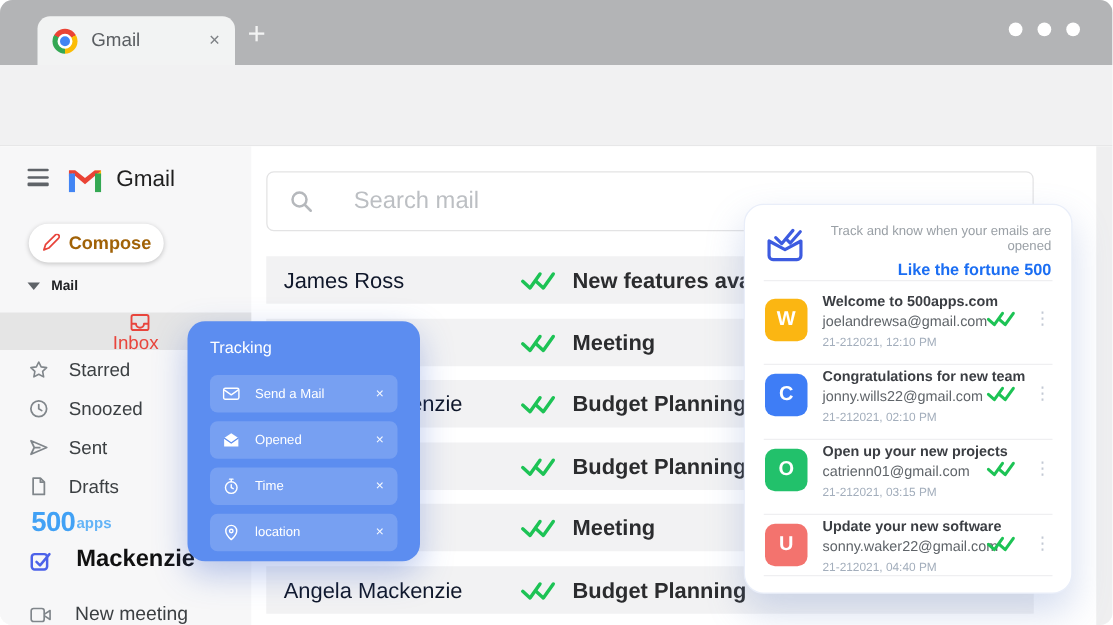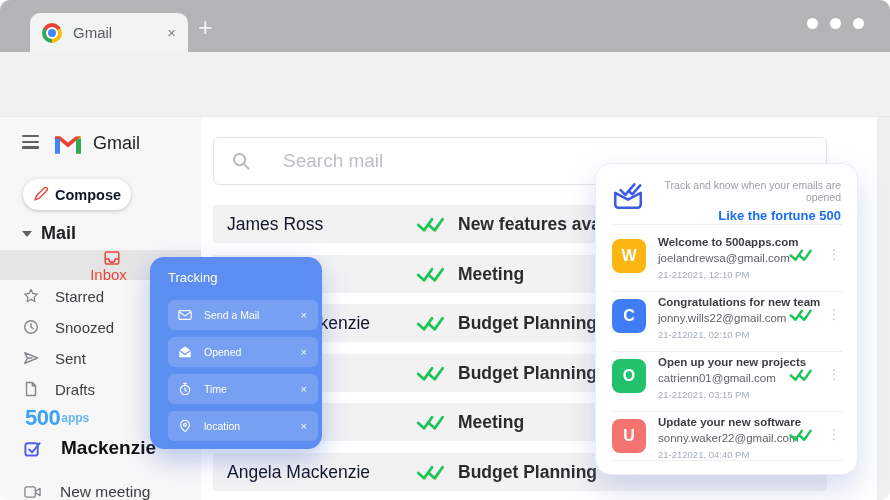--- a/index.html
+++ b/index.html
@@ -34,24 +34,24 @@
   #sidebar{position:absolute;left:0;top:0;width:201px;bottom:0;background:#f7f7f8;}
   #rightstrip{position:absolute;right:0;top:0;width:13px;bottom:0;background:#efeff0;}
 
   
   #brandrow{position:absolute;left:22px;top:16px;display:flex;align-items:center;}
   #sb-burger i{display:block;width:17px;height:2.2px;background:#5f6368;margin-bottom:3.6px;border-radius:1px;}
   #gmail-m{margin-left:16px;}
   #brand-label{margin-left:12px;font-size:18px;font-weight:500;color:#1f1f1f;}
   #compose{position:absolute;left:23px;top:62px;width:108px;height:31px;background:#fff;border-radius:16px;
     box-shadow:0 1px 4px rgba(0,0,0,.22);display:flex;align-items:center;justify-content:center;gap:7px;}
-  #compose span{font-size:14.5px;font-weight:700;color:#0f172a;}
+  #compose span{font-size:14.5px;font-weight:700;color:#a16207;}
   #mailrow{position:absolute;left:22px;top:106px;display:flex;align-items:center;gap:9px;}
   .tri{width:0;height:0;border-left:5px solid transparent;border-right:5px solid transparent;border-top:6px solid #5f6368;}
-  #mailrow span{font-size:18px;font-weight:700;color:#202124;}
+  #mailrow span{font-size:11px;font-weight:700;color:#202124;}
   .nav-item{position:absolute;left:0;width:201px;height:30px;display:flex;align-items:center;}
   .nav-item .nicon{width:16px;height:16px;margin-left:23px;flex:none;}
   .nav-item .nlabel{margin-left:16px;font-size:15px;color:#3c4043;}
   .nav-item.active{background:#e5e5e5;flex-direction:column;}
   .nav-item.active .nlabel{color:#e8453c;font-weight:500;}
   #row-500{position:absolute;left:25px;top:288px;width:150px;display:flex;align-items:center;}
   #row-500 .n500{font-size:22px;font-weight:700;color:#41a1f5;letter-spacing:-.5px;}
   #row-500 .napps{font-size:12px;font-weight:600;color:#64b4f7;margin-left:1px;}
   #row-500 .tri{position:absolute;right:-78px;top:9px;border-top-color:#8d9196;}
   #projrow{position:absolute;left:24px;top:320px;display:flex;align-items:center;}
@@ -65,21 +65,21 @@
   #searchbox svg{margin-left:17px;flex:none;}
   #searchbox input{border:none;outline:none;background:transparent;margin-left:14px;flex:1;
     font-size:19px;color:#5f6368;font-family:"Liberation Sans",sans-serif;}
   #searchbox input::placeholder{color:#bcbfc3;}
   .mailrow{position:absolute;left:213px;width:614px;height:38px;background:#f2f2f3;display:flex;align-items:center;}
   .mailrow .mname{position:absolute;left:14px;font-size:17.5px;font-weight:500;color:#0f172a;white-space:nowrap;}
   .mailrow .mcheck{position:absolute;left:203px;top:11px;}
   .mailrow .msubj{position:absolute;left:245px;font-size:17.5px;font-weight:700;color:#2b2c2e;white-space:nowrap;}
 
   
-  #popup{position:absolute;left:150px;top:257px;width:172px;height:192px;background:#5c8df0;border-radius:14px;
+  #popup{position:absolute;left:150px;top:257px;width:186px;height:192px;background:#5c8df0;border-radius:14px;
     box-shadow:0 10px 26px rgba(62,101,202,.35);z-index:40;}
   #popup .ptitle{position:absolute;left:18px;top:13px;color:#fff;font-size:13px;}
   .pitem{position:absolute;left:18px;width:150px;height:30px;background:rgba(255,255,255,.17);border-radius:6px;
     display:flex;align-items:center;}
   .pitem .picon{width:14px;height:14px;margin-left:10px;flex:none;}
   .pitem .plabel{margin-left:12px;font-size:10.5px;color:#fff;flex:1;}
   .pitem .pclose{margin-right:11px;color:rgba(255,255,255,.95);font-size:11px;line-height:1;}
 
   
   #panel{position:absolute;left:595px;top:163px;width:263px;height:312px;background:#fff;border-radius:16px;

